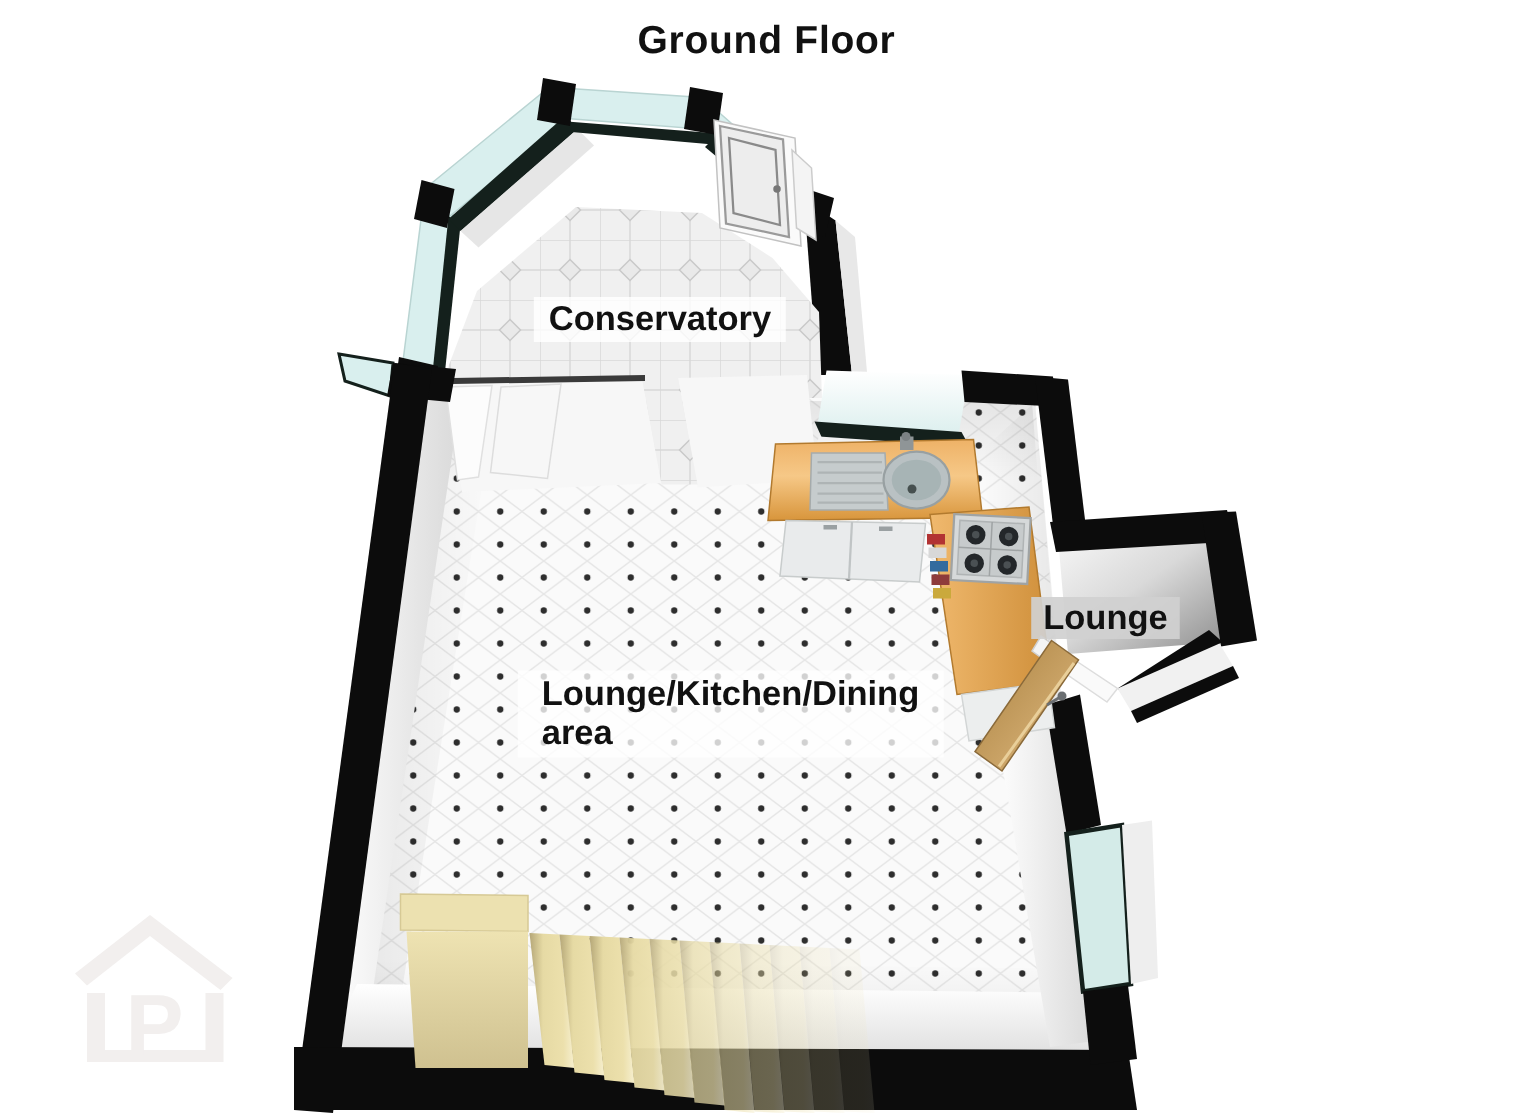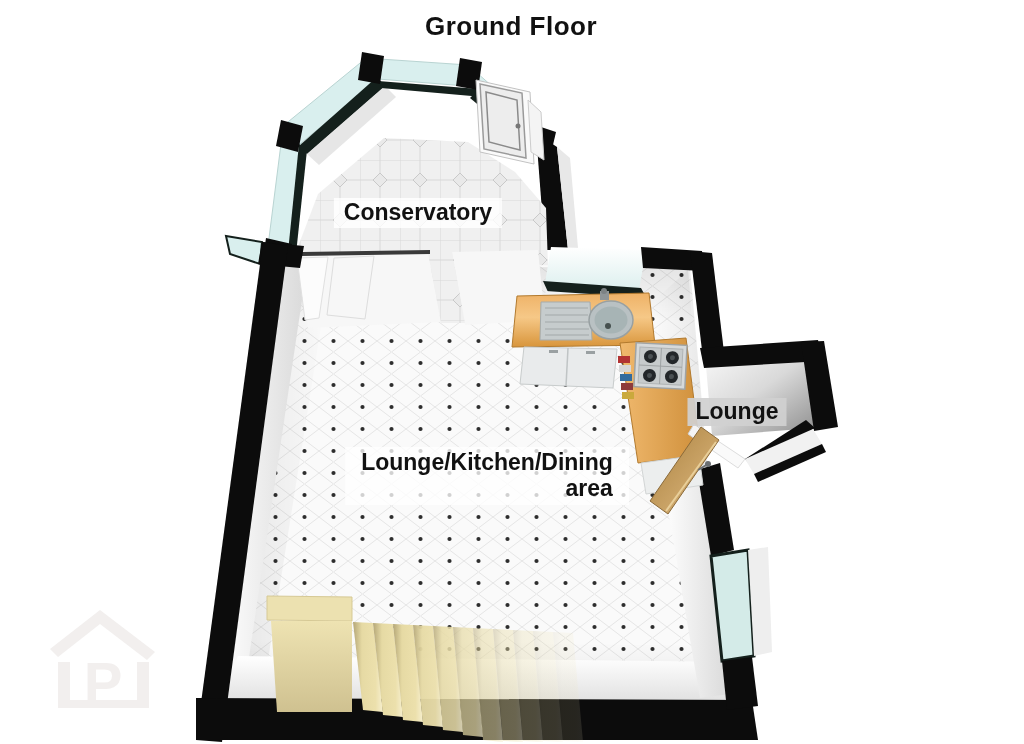--- a/index.html
+++ b/index.html
@@ -4,21 +4,21 @@
 <style>
   html,body{margin:0;padding:0;background:#ffffff;}
   .stage{position:relative;width:1024px;height:744px;background:#ffffff;overflow:hidden;
          font-family:"Liberation Sans",sans-serif;}
   .stage svg{position:absolute;left:0;top:0;}
   .label{position:absolute;transform:translateX(-50%);font-weight:700;color:#111;
          white-space:nowrap;line-height:1.12;}
   .label.title{font-size:26px;letter-spacing:0.5px;}
   .label.room{font-size:23px;}
   .strip-white{background:rgba(255,255,255,0.82);padding:2px 10px;}
-  .strip-wide{background:rgba(255,255,255,0.78);padding:3px 16px;text-align:right;}
+  .strip-wide{background:rgba(255,255,255,0.78);padding:3px 16px;text-align:left;}
   .strip-gray{background:rgba(208,208,208,0.92);padding:1px 8px;}
 </style>
 </head>
 <body>
 
 <div class="stage">
 
 <svg width="1024" height="744" viewBox="0 0 1024 744">
   <defs>
     <pattern id="loungeTile" width="29" height="22" patternUnits="userSpaceOnUse">
@@ -245,21 +245,21 @@
       <polygon points="701,427 719,440 668,514 650,501" fill="url(#gradWood)" stroke="#8a6a3a" stroke-width="1"></polygon>
       <line x1="716" y1="442" x2="666" y2="511" stroke="#e9cf9a" stroke-width="2"></line>
       <circle cx="708" cy="464" r="3" fill="#6b6f72"></circle>
       <line x1="708" y1="464" x2="698" y2="470" stroke="#6b6f72" stroke-width="2"></line>
     </g>
   </g>
 </svg>
 
   <div class="label title" style="left:511px;top:12px;">Ground Floor</div>
 
-  <div class="label room strip-white" style="left:418px;top:198px;">Conservatory</div>
+  <div class="label room strip-white" style="left:440px;top:198px;">Conservatory</div>
 
   <div class="label room strip-wide" style="left:487px;top:447px;">
     <span>Lounge/Kitchen/Dining</span><br>
     <span>area</span>
   </div>
 
   <div class="label room strip-gray" style="left:737px;top:398px;">Lounge</div>
 </div>
 
 </body></html>

